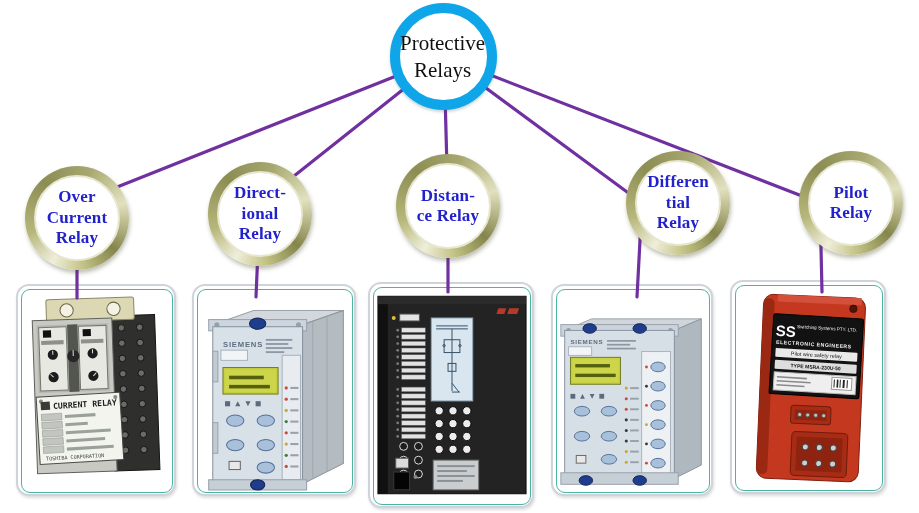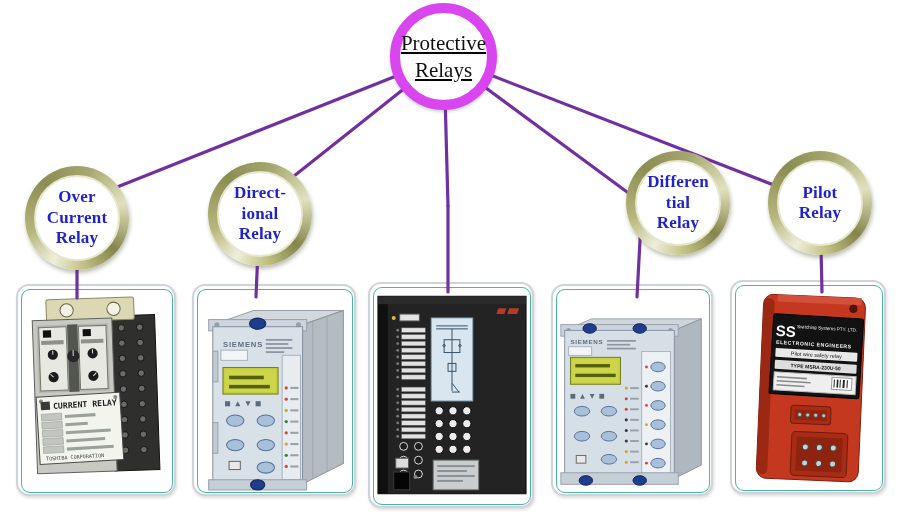--- a/index.html
+++ b/index.html
@@ -21,23 +21,23 @@
     width:82px;height:82px;border-radius:50%;background:#fff;
     border:2px solid #e7e6cf;
     display:flex;align-items:center;justify-content:center;text-align:center;
   }
   .node-label{
     font-weight:bold;color:#2222cc;font-size:17px;line-height:1.2;
     white-space:pre-line;letter-spacing:.2px;
   }
   .root-node{
     position:absolute;z-index:3;left:390px;top:3px;width:87px;height:87px;
-    border:10px solid #d946ef;border-radius:50%;background:#fff;
+    border:10px solid #0ea5e9;border-radius:50%;background:#fff;
     box-shadow:0 2px 3px rgba(40,80,90,.25);
-    display:flex;align-items:center;justify-content:center;text-align:center;text-decoration:underline;
+    display:flex;align-items:center;justify-content:flex-start;text-align:center;
   }
   .root-label{color:#101010;font-size:21px;line-height:1.25;white-space:pre-line;}
   
   .card{
     position:absolute;z-index:1;background:#fff;
     border:2px solid #cfd4da;border-radius:13px;padding:3px;
     box-shadow:1px 2px 3px rgba(60,60,60,.18);
   }
   .card-inner{
     width:100%;height:100%;border:1px solid #4ab5a1;border-radius:9px;
@@ -79,28 +79,34 @@
 Relay</span>
     </div>
   </div>
   <div class="node" style="left:208px;top:162px">
     <div class="node-inner">
       <span class="node-label">Direct-
 ional
 Relay</span>
     </div>
   </div>
+  <div class="node" style="left:396px;top:154px">
+    <div class="node-inner">
+      <span class="node-label">Distan-
+ce Relay</span>
+    </div>
+  </div>
   <div class="node" style="left:626px;top:151px">
     <div class="node-inner">
       <span class="node-label">Differen
 tial
 Relay</span>
     </div>
   </div>
-  <div class="node" style="left:768px;top:151px">
+  <div class="node" style="left:799px;top:151px">
     <div class="node-inner">
       <span class="node-label">Pilot
 Relay</span>
     </div>
   </div>
 
   <div class="card" style="left:16px;top:284px;width:150px;height:202px">
     <div class="card-inner">
       <svg viewBox="0 0 146 198">
         <g transform="rotate(-2 73 100)">

